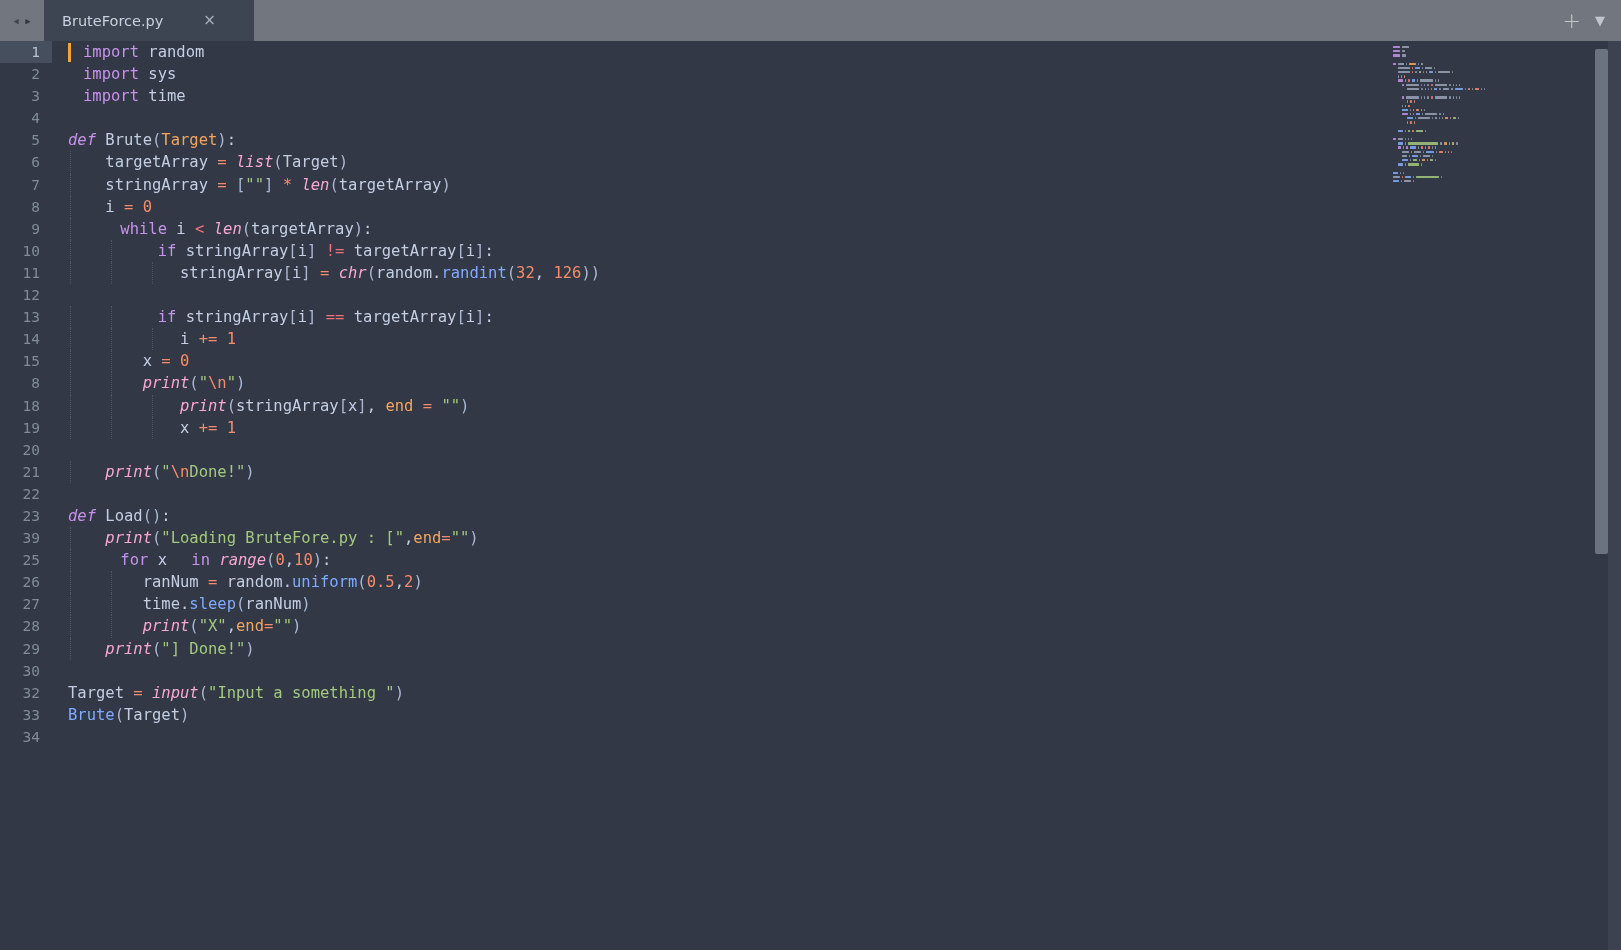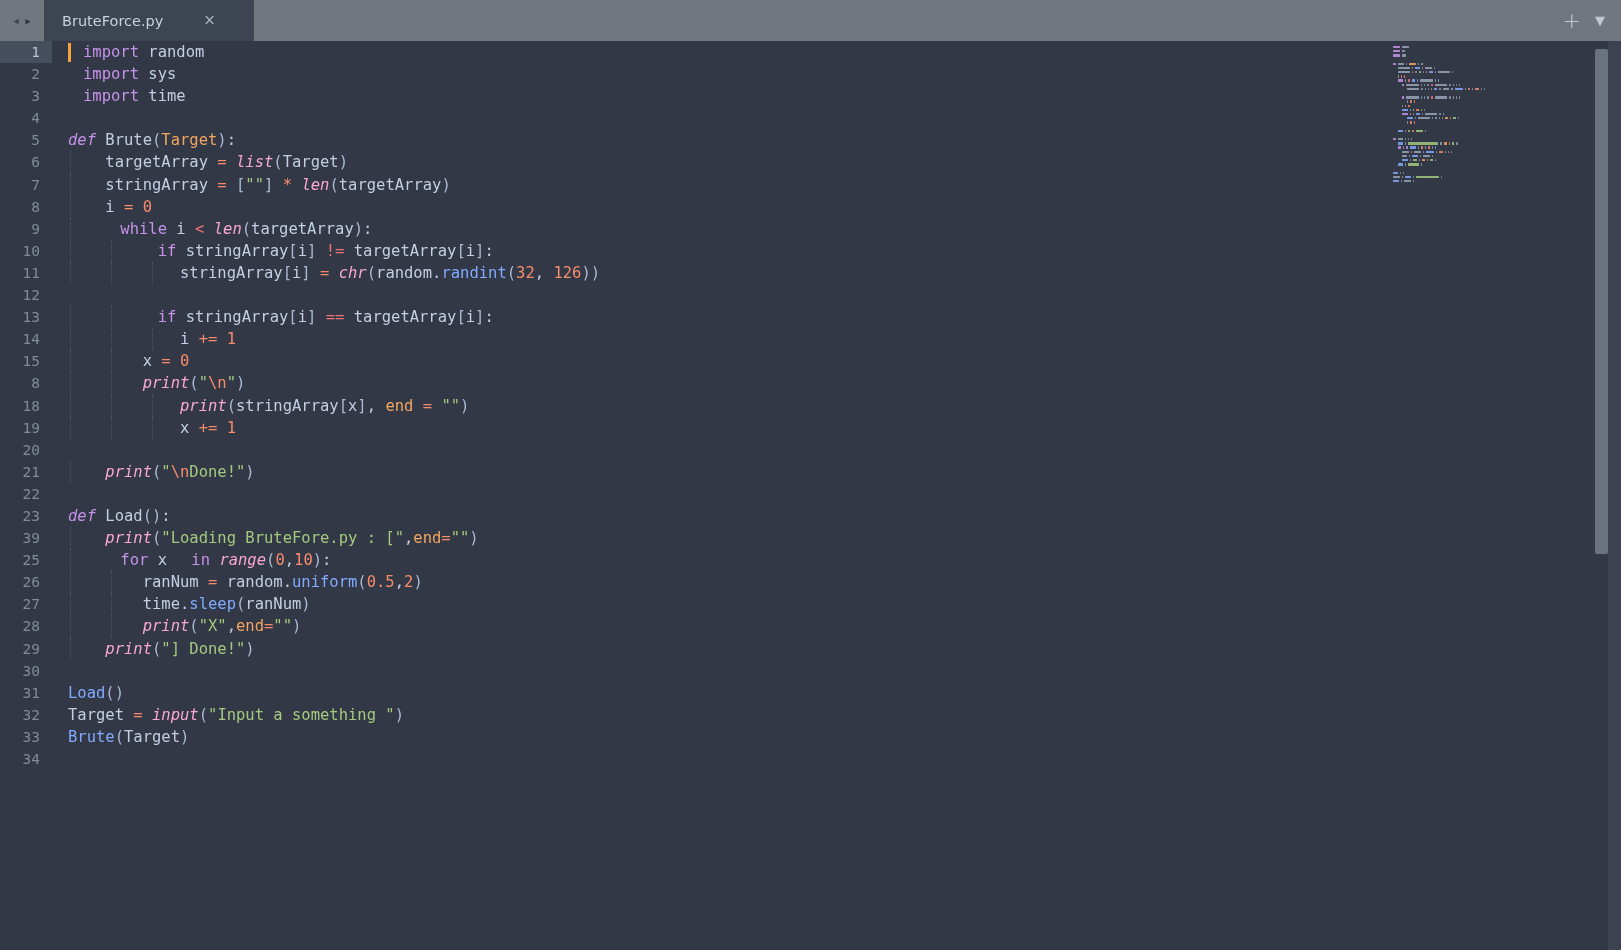--- a/index.html
+++ b/index.html
@@ -214,21 +214,20 @@
       <div class="line"><div class="gutter">21</div><div class="code"><div class="ig l1"></div><span>    <span class="bif">print</span><span class="br">(</span><span class="str">"</span><span class="esc">\n</span><span class="str">Done!"</span><span class="br">)</span></span></div></div>
       <div class="line"><div class="gutter">22</div><div class="code"><span></span></div></div>
       <div class="line"><div class="gutter">23</div><div class="code"><span><span class="kwi">def</span> <span class="id">Load</span><span class="br">(</span><span class="br">)</span><span class="id">:</span></span></div></div>
       <div class="line"><div class="gutter">39</div><div class="code"><div class="ig l1"></div><span>    <span class="bif">print</span><span class="br">(</span><span class="str">"Loading BruteFore.py : ["</span><span class="id">,</span><span class="prm">end</span><span class="op">=</span><span class="str">""</span><span class="br">)</span></span></div></div>
       <div class="line"><div class="gutter">25</div><div class="code"><div class="ig l1"></div><span>    <span class="kw">for</span> <span class="id">x</span> <span class="kw">in</span> <span class="bif">range</span><span class="br">(</span><span class="num">0</span><span class="id">,</span><span class="num">10</span><span class="br">)</span><span class="id">:</span></span></div></div>
       <div class="line"><div class="gutter">26</div><div class="code"><div class="ig l1"></div><div class="ig l2"></div><span>        <span class="id">ranNum</span> <span class="op">=</span> <span class="id">random</span><span class="id">.</span><span class="fn">uniform</span><span class="br">(</span><span class="num">0.5</span><span class="id">,</span><span class="num">2</span><span class="br">)</span></span></div></div>
       <div class="line"><div class="gutter">27</div><div class="code"><div class="ig l1"></div><div class="ig l2"></div><span>        <span class="id">time</span><span class="id">.</span><span class="fn">sleep</span><span class="br">(</span><span class="id">ranNum</span><span class="br">)</span></span></div></div>
       <div class="line"><div class="gutter">28</div><div class="code"><div class="ig l1"></div><div class="ig l2"></div><span>        <span class="bif">print</span><span class="br">(</span><span class="str">"X"</span><span class="id">,</span><span class="prm">end</span><span class="op">=</span><span class="str">""</span><span class="br">)</span></span></div></div>
       <div class="line"><div class="gutter">29</div><div class="code"><div class="ig l1"></div><span>    <span class="bif">print</span><span class="br">(</span><span class="str">"] Done!"</span><span class="br">)</span></span></div></div>
       <div class="line"><div class="gutter">30</div><div class="code"><span></span></div></div>
-      <div class="line"><div class="gutter">31</div><div class="code"><span><span class="fn">Load</span><span class="br">(</span><span class="br">)</span></span></div></div>
       <div class="line"><div class="gutter">32</div><div class="code"><span><span class="id">Target</span> <span class="op">=</span> <span class="bif">input</span><span class="br">(</span><span class="str">"Input a something "</span><span class="br">)</span></span></div></div>
       <div class="line"><div class="gutter">33</div><div class="code"><span><span class="fn">Brute</span><span class="br">(</span><span class="id">Target</span><span class="br">)</span></span></div></div>
       <div class="line"><div class="gutter">34</div><div class="code"><span></span></div></div>
     </div>
 
   <div class="minimap">
       <div class="mline" style="padding-left: 8px;">
         <div class="mseg" style="width: 6.9px; background: rgb(199, 146, 234);"></div>
         <div class="mseg" style="width: 6.9px; background: rgb(154, 165, 186);"></div>
       </div>

